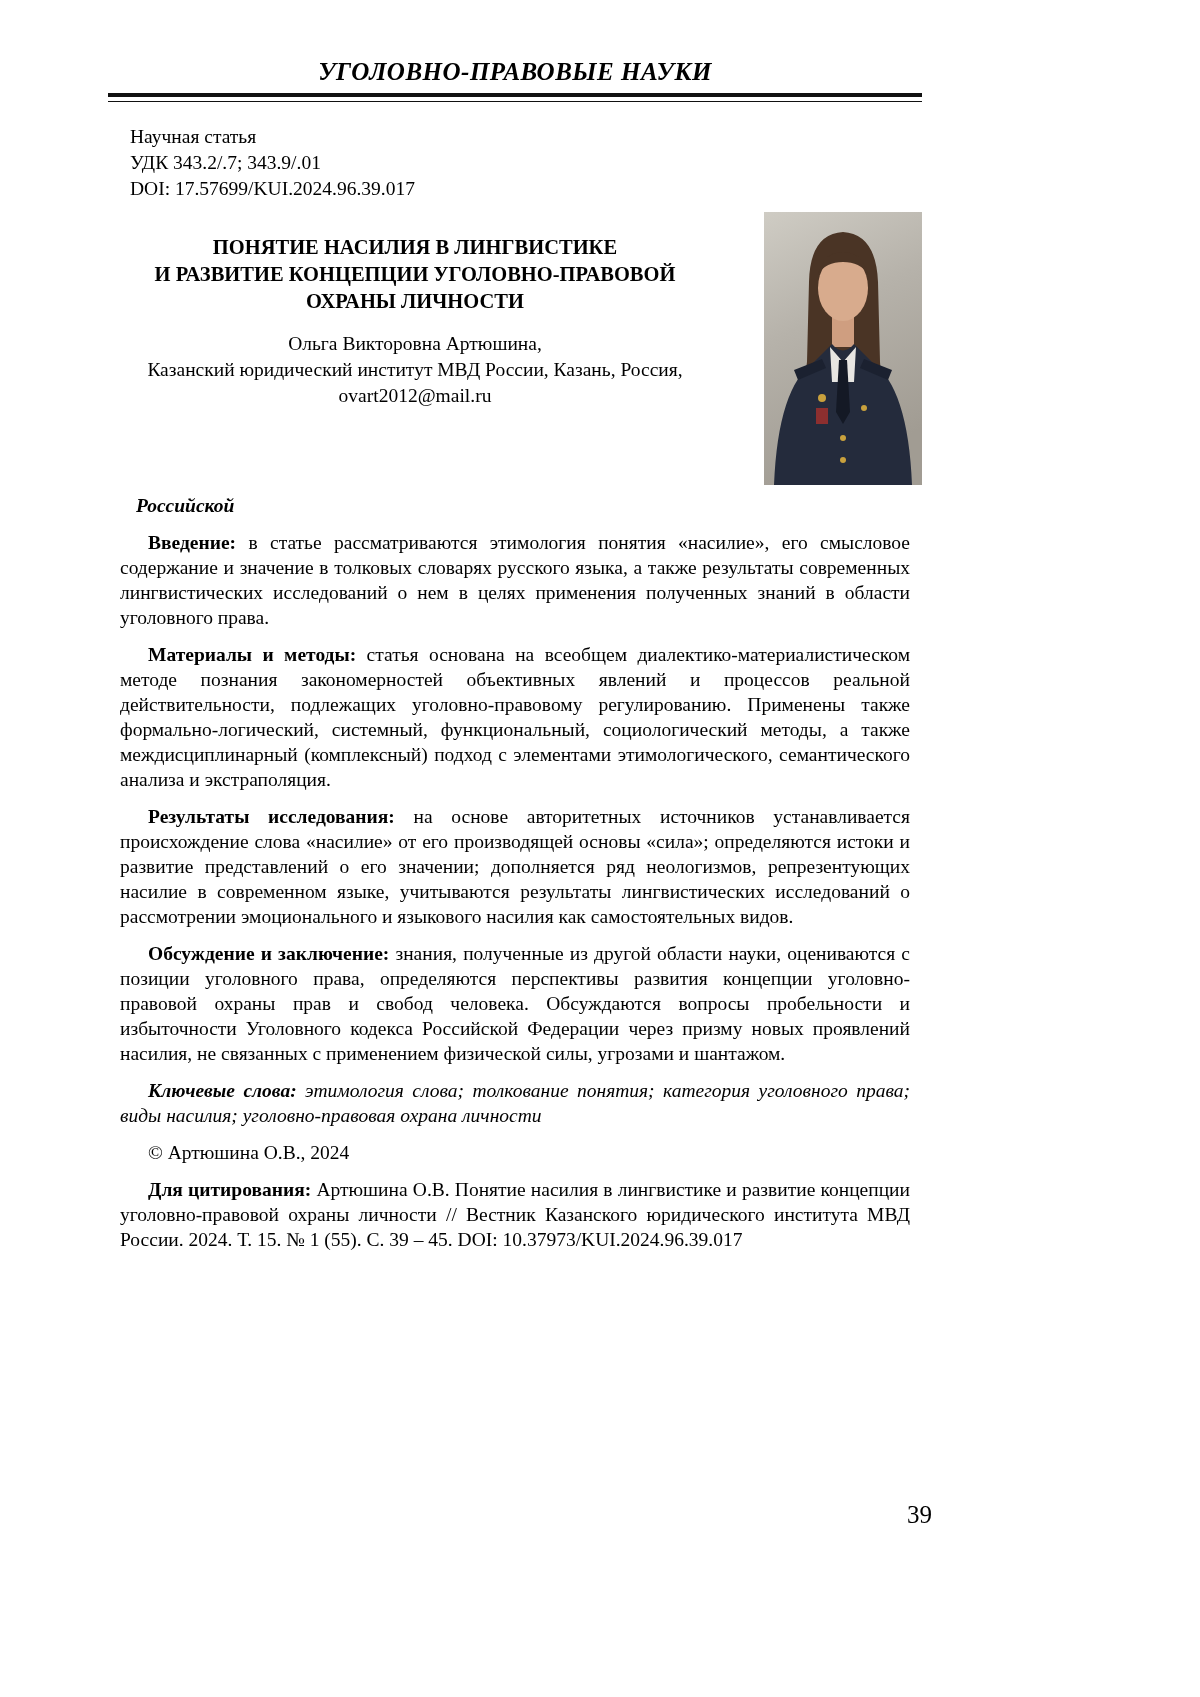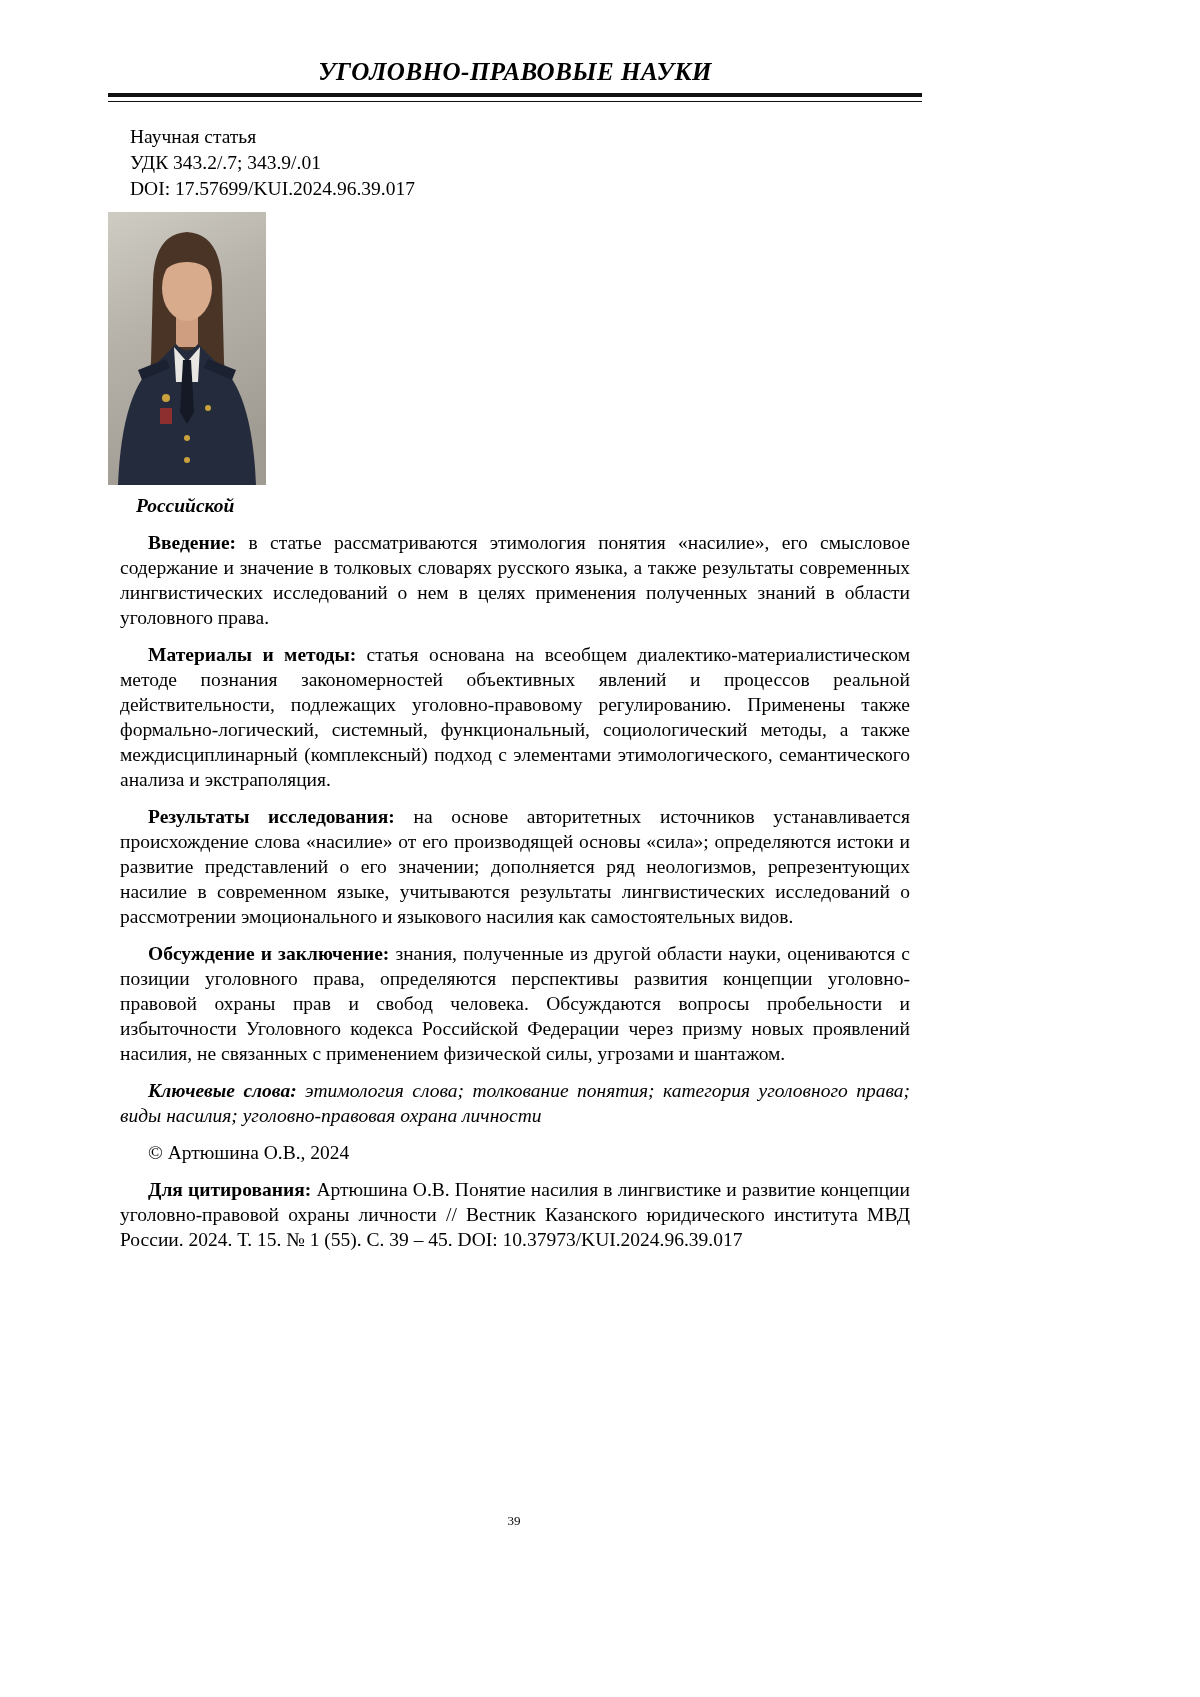--- a/index.html
+++ b/index.html
@@ -56,41 +56,51 @@
     text-indent:28px;
     text-align:justify;
   }
   p.para .lead { font-weight:bold; }
   p.keywords { font-style:italic; }
   p.keywords .lead { font-weight:bold; font-style:italic; }
 
   .page-number {
     position:absolute;
     bottom:168px;
-    left:108px; right:192px;
-    text-align:center;
-    font-size:13px;
+    left:108px; right:180px;
+    text-align:right;
+    font-size:25px;
   }
 </style>
 </head>
 <body>
 
 <div class="page">
 
   <div class="journal-header">УГОЛОВНО-ПРАВОВЫЕ НАУКИ</div>
   <hr class="rule-thick">
   <hr class="rule-thin">
 
   <div class="meta-block">
     <div>Научная статья</div>
     <div>УДК 343.2/.7; 343.9/.01</div>
     <div>DOI: 17.57699/KUI.2024.96.39.017</div>
   </div>
 
   <div class="head-row">
+    <div class="head-left">
+      <div class="article-title">ПОНЯТИЕ НАСИЛИЯ В ЛИНГВИСТИКЕ
+И РАЗВИТИЕ КОНЦЕПЦИИ УГОЛОВНО-ПРАВОВОЙ
+ОХРАНЫ ЛИЧНОСТИ</div>
+      <div class="authors">
+        <div>Ольга Викторовна Артюшина,</div>
+        <div>Казанский юридический институт МВД России, Казань, Россия,</div>
+        <div>ovart2012@mail.ru</div>
+      </div>
+    </div>
 
     <div class="photo-box">
       <svg viewBox="0 0 158 273" xmlns="http://www.w3.org/2000/svg">
         <defs>
           <linearGradient id="bg" x1="0" y1="0" x2="0.3" y2="1">
             <stop offset="0" stop-color="#cfccc4"></stop>
             <stop offset="0.45" stop-color="#b6b2aa"></stop>
             <stop offset="1" stop-color="#a19c93"></stop>
           </linearGradient>
         </defs>

